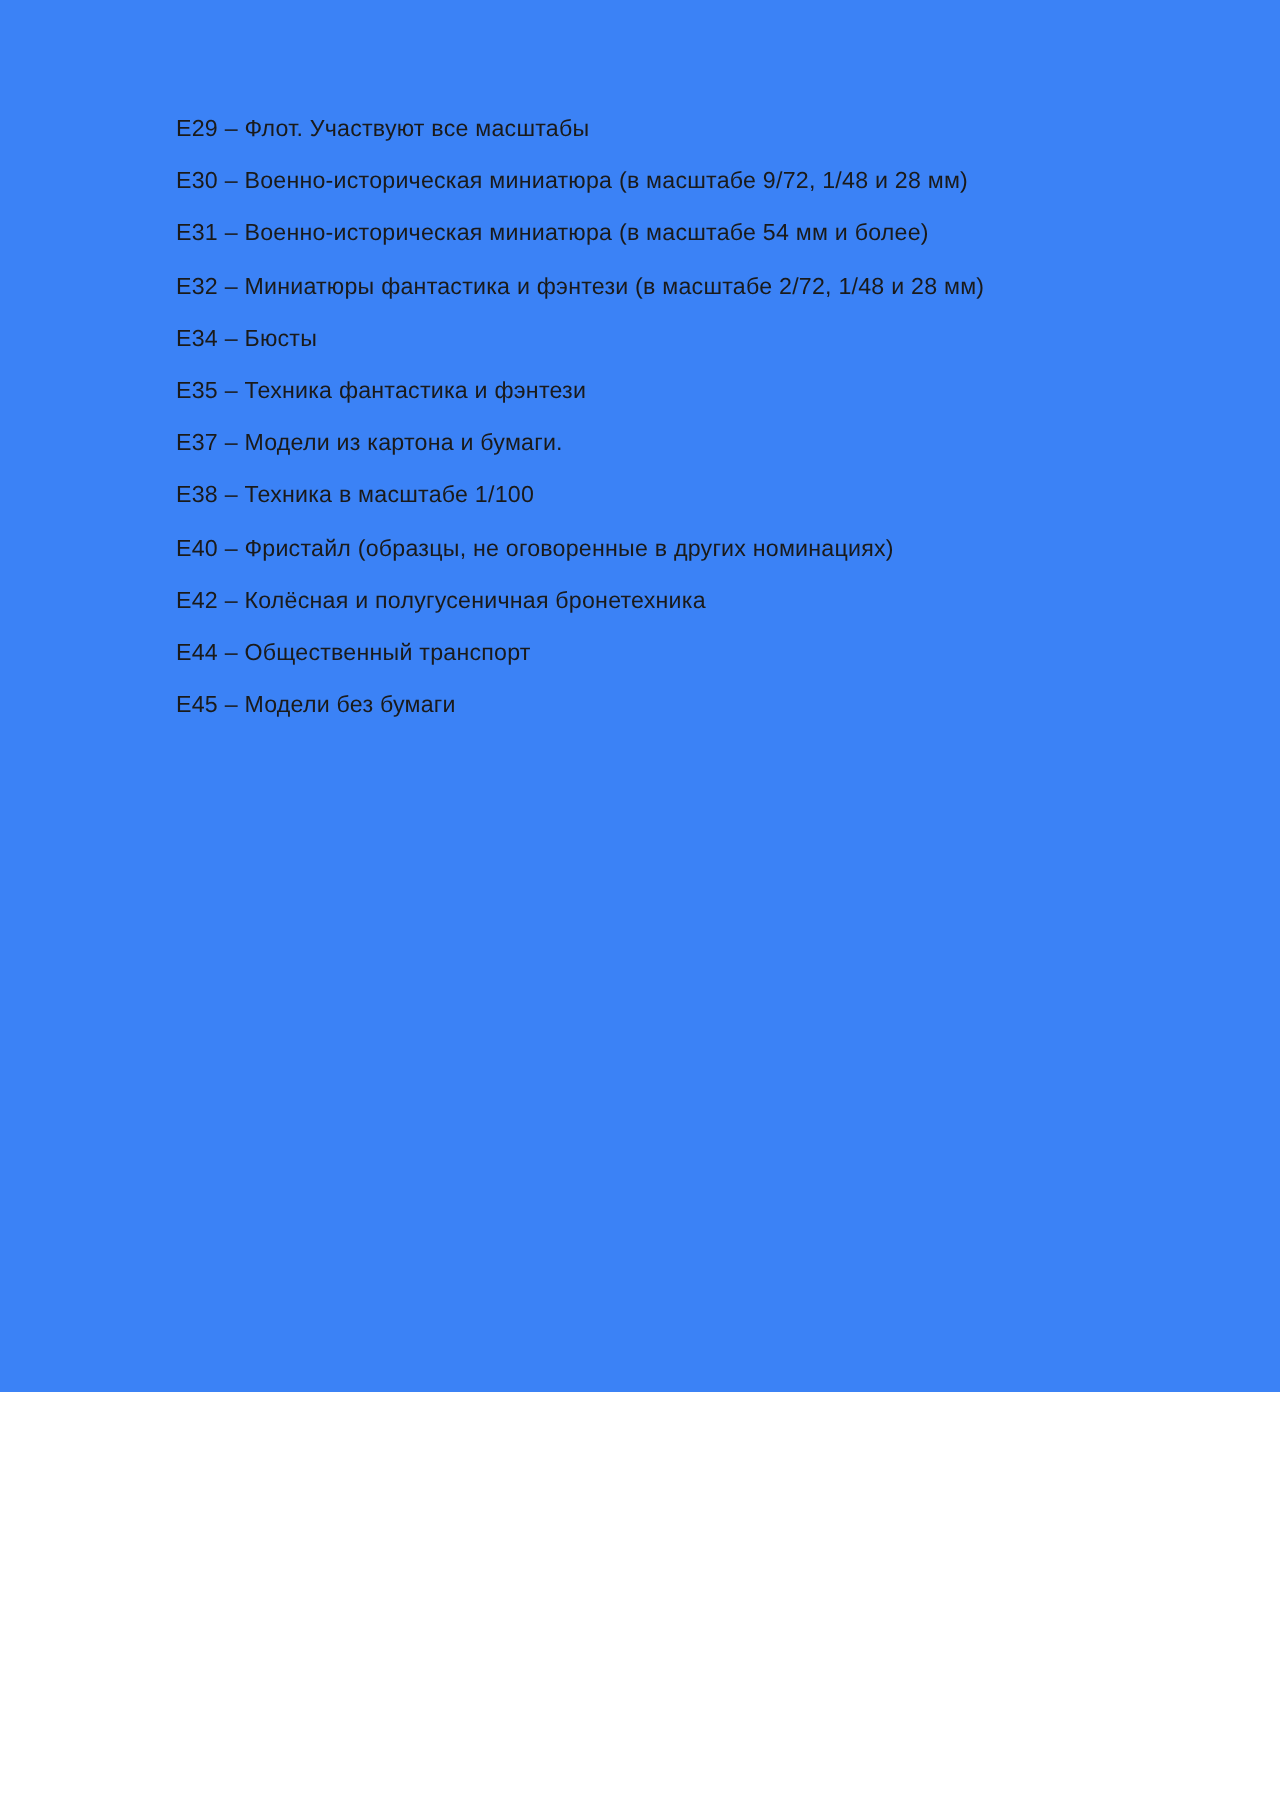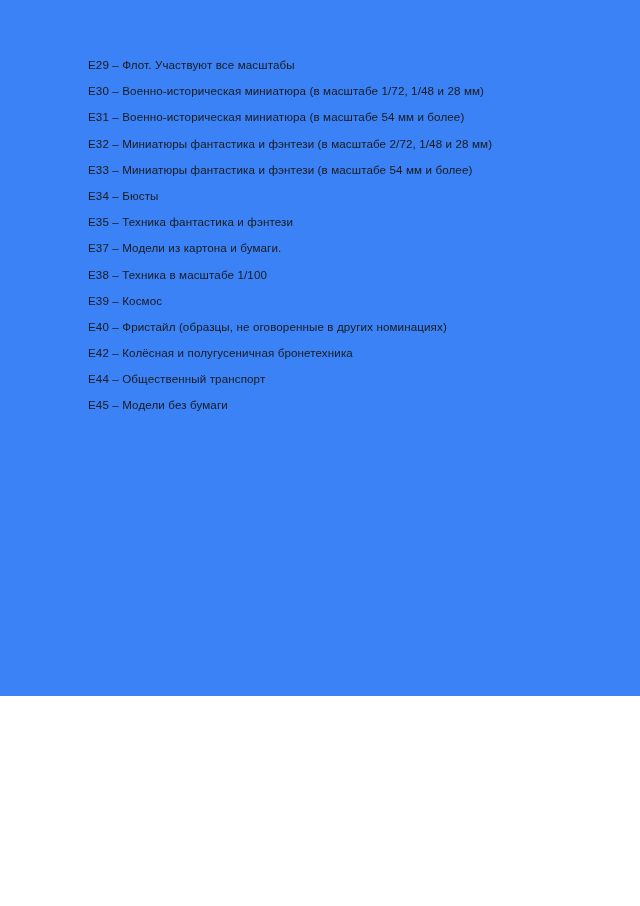--- a/index.html
+++ b/index.html
@@ -43,27 +43,25 @@
   .entry:last-child {
     margin-bottom: 0;
   }
 </style>
 </head>
 <body>
 
 <div class="page">
   <div class="content-block">
     <p class="entry">E29 – Флот. Участвуют все масштабы</p>
-    <p class="entry">E30 – Военно-историческая миниатюра (в масштабе 1/72, 1/48 и 28 мм)</p>
+    <p class="entry">E30 – Военно-историческая миниатюра (в масштабе 9/72, 1/48 и 28 мм)</p>
     <p class="entry">E31 – Военно-историческая миниатюра (в масштабе 54 мм и более)</p>
     <p class="entry">E32 – Миниатюры фантастика и фэнтези (в масштабе 2/72, 1/48 и 28 мм)</p>
-    <p class="entry">E33 – Миниатюры фантастика и фэнтези (в масштабе 54 мм и более)</p>
     <p class="entry">E34 – Бюсты</p>
     <p class="entry">E35 – Техника фантастика и фэнтези</p>
     <p class="entry">E37 – Модели из картона и бумаги.</p>
     <p class="entry">E38 – Техника в масштабе 1/100</p>
-    <p class="entry">E39 – Космос</p>
     <p class="entry">E40 – Фристайл (образцы, не оговоренные в других номинациях)</p>
     <p class="entry">E42 – Колёсная и полугусеничная бронетехника</p>
     <p class="entry">E44 – Общественный транспорт</p>
     <p class="entry">E45 – Модели без бумаги</p>
   </div>
 </div>
 
 </body></html>

